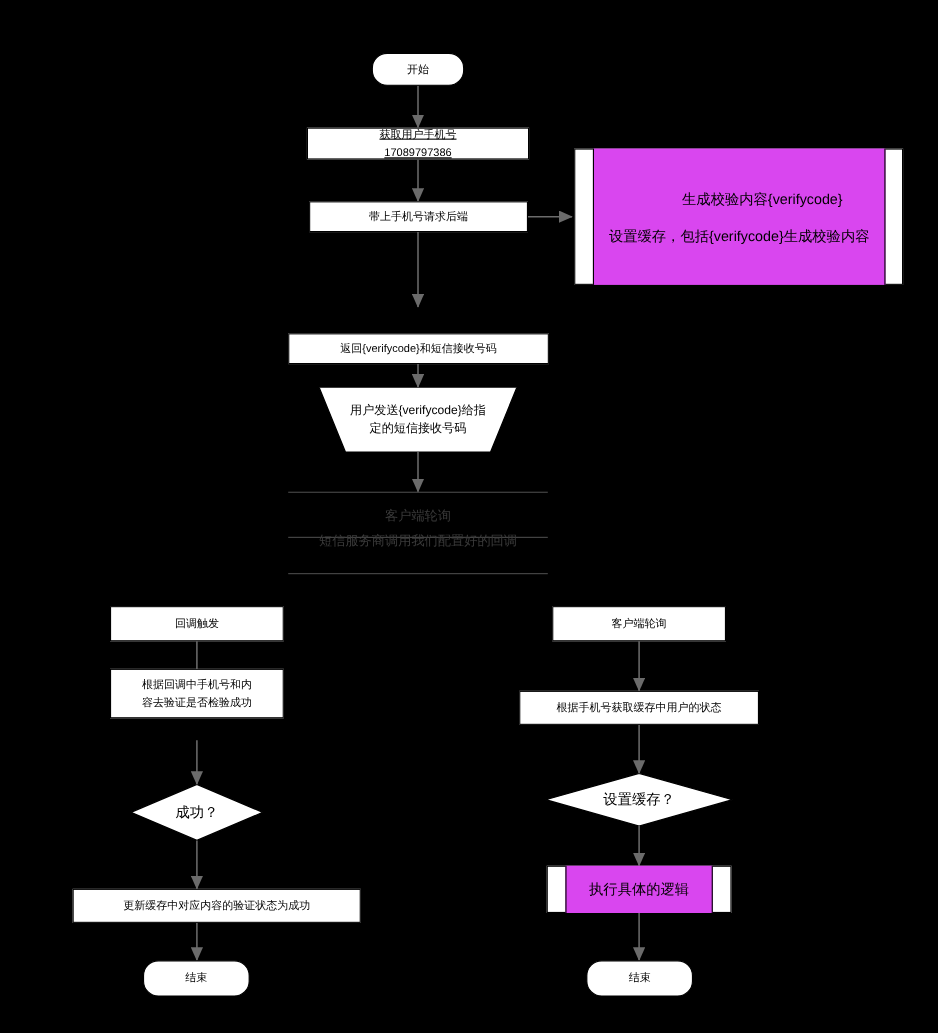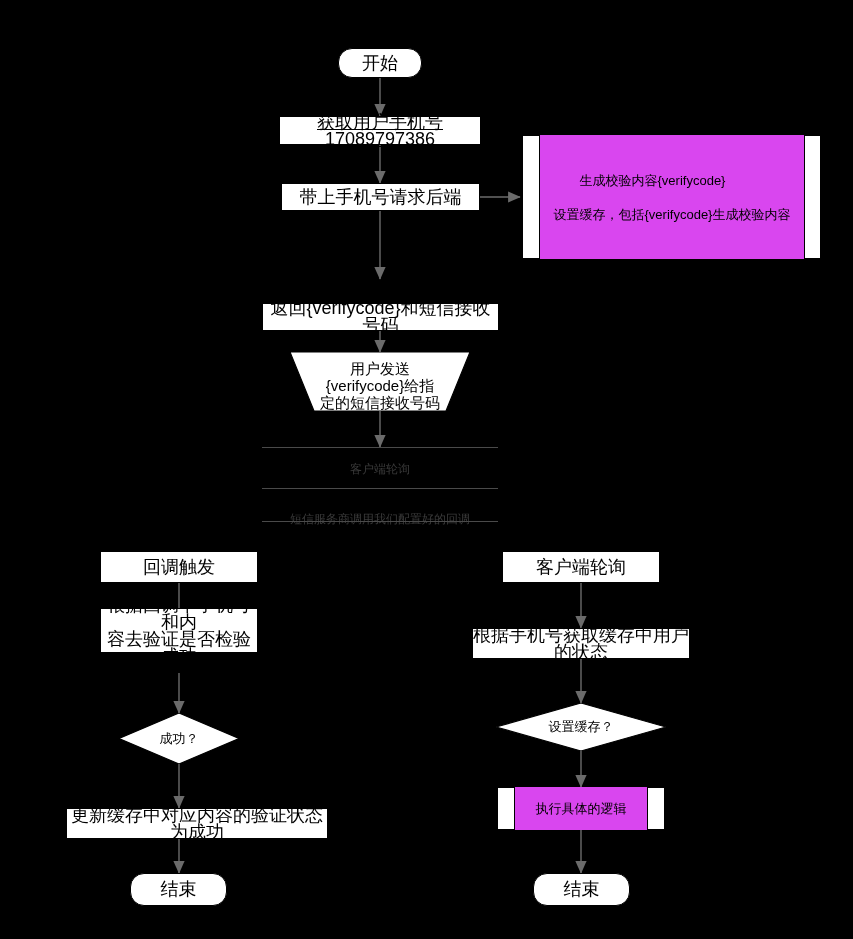--- a/index.html
+++ b/index.html
@@ -23,21 +23,21 @@
   .node {
     position: absolute;
     box-sizing: border-box;
     background: #ffffff;
     border: 1px solid #000000;
     color: #000000;
     display: flex;
     align-items: center;
     justify-content: center;
     text-align: center;
-    font-size: 18px;
+    font-size: 10px;
     line-height: 17px;
     white-space: pre-line;
   }
   .stadium {
     border-radius: 14px;
   }
   .label-only {
     position: absolute;
     color: #3a3a3a;
     font-size: 12px;
@@ -46,24 +46,24 @@
     border: none;
     display: flex;
     align-items: center;
     justify-content: center;
     white-space: pre-line;
   }
   .trapz {
     position: absolute;
     box-sizing: border-box;
     color: #000000;
-    font-size: 15px;
+    font-size: 11px;
     line-height: 17px;
     display: flex;
-    align-items: flex-end;
+    align-items: center;
     justify-content: center;
     text-align: center;
     white-space: pre-line;
   }
   .trapz .shape {
     position: absolute;
     left: 0; top: 0; right: 0; bottom: 0;
   }
   .trapz .txt {
     position: relative;
@@ -163,21 +163,21 @@
   <span>获取用户手机号
 17089797386</span>
 </div>
 
 <div class="node" style="left:281px; top:183px; width:199px; height:28px;">
   <span>带上手机号请求后端</span>
 </div>
 
 <div class="subbox" style="left:522px; top:135px; width:299px; height:124px;"></div>
 <div class="subbox-inner" style="left:539px; top:135px; width:266px; height:124px;"></div>
-<div class="sub-line" style="left:539px; top:168px; width:227px; height:26px;">
+<div class="sub-line" style="left:539px; top:168px; width:227px; height:26px;justify-content:flex-end;">
   <span>生成校验内容{verifycode}</span>
 </div>
 <div class="sub-line" style="left:539px; top:202px; width:266px; height:26px;">
   <span>设置缓存，包括{verifycode}生成校验内容</span>
 </div>
 
 <div class="node" style="left:262px; top:279px; width:237px; height:28px;margin-top:24px;">
   <span>返回{verifycode}和短信接收号码</span>
 </div>
 
@@ -187,21 +187,21 @@
   </svg>
   <span class="txt">用户发送{verifycode}给指
 定的短信接收号码</span>
 </div>
 
 <div class="hr" style="left:262px; top:447px; width:236px;"></div>
 <div class="label-only" style="left:262px; top:458px; width:236px; height:22px;">
   <span>客户端轮询</span>
 </div>
 <div class="hr" style="left:262px; top:488px; width:236px;"></div>
-<div class="label-only" style="left:262px; top:508px; width:236px; height:22px;">
+<div class="label-only" style="left:262px; top:480px; width:236px; height:22px;">
   <span>短信服务商调用我们配置好的回调</span>
 </div>
 <div class="hr" style="left:262px; top:521px; width:236px;"></div>
 
 <div class="node" style="left:100px; top:551px; width:158px; height:32px;">
   <span>回调触发</span>
 </div>
 
 <div class="node" style="left:100px; top:608px; width:158px; height:45px;">
   <span>根据回调中手机号和内

